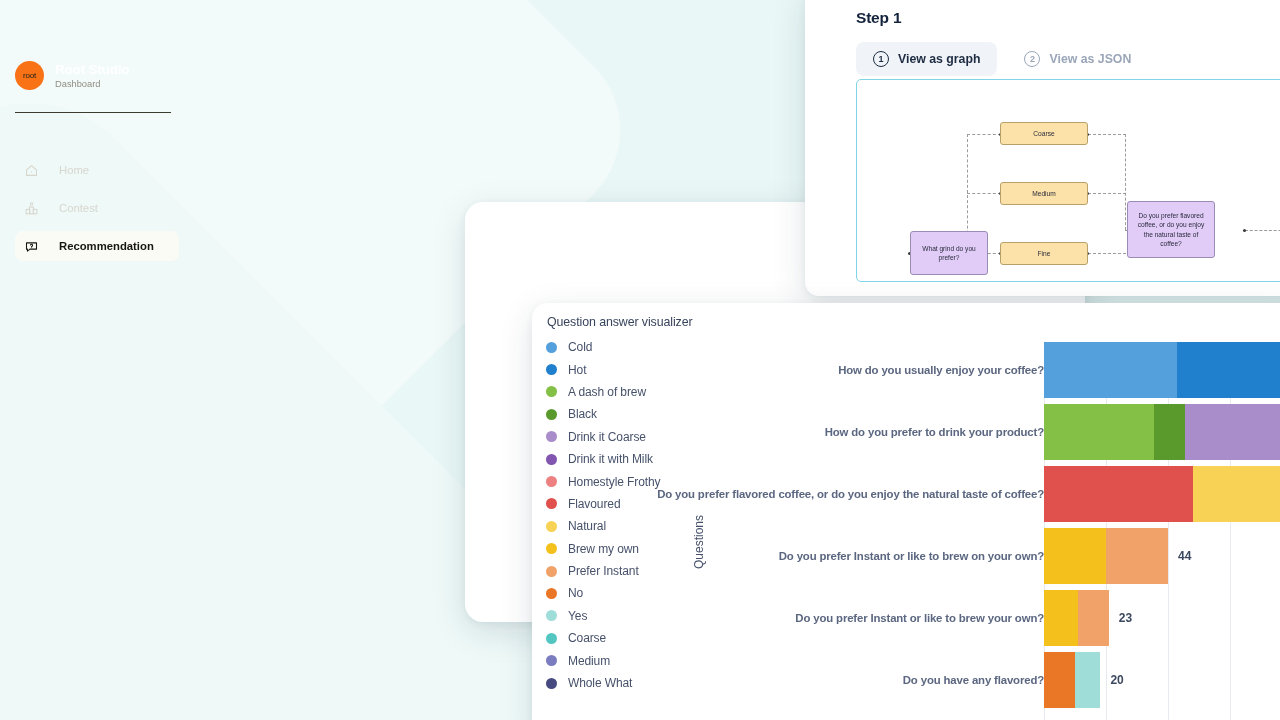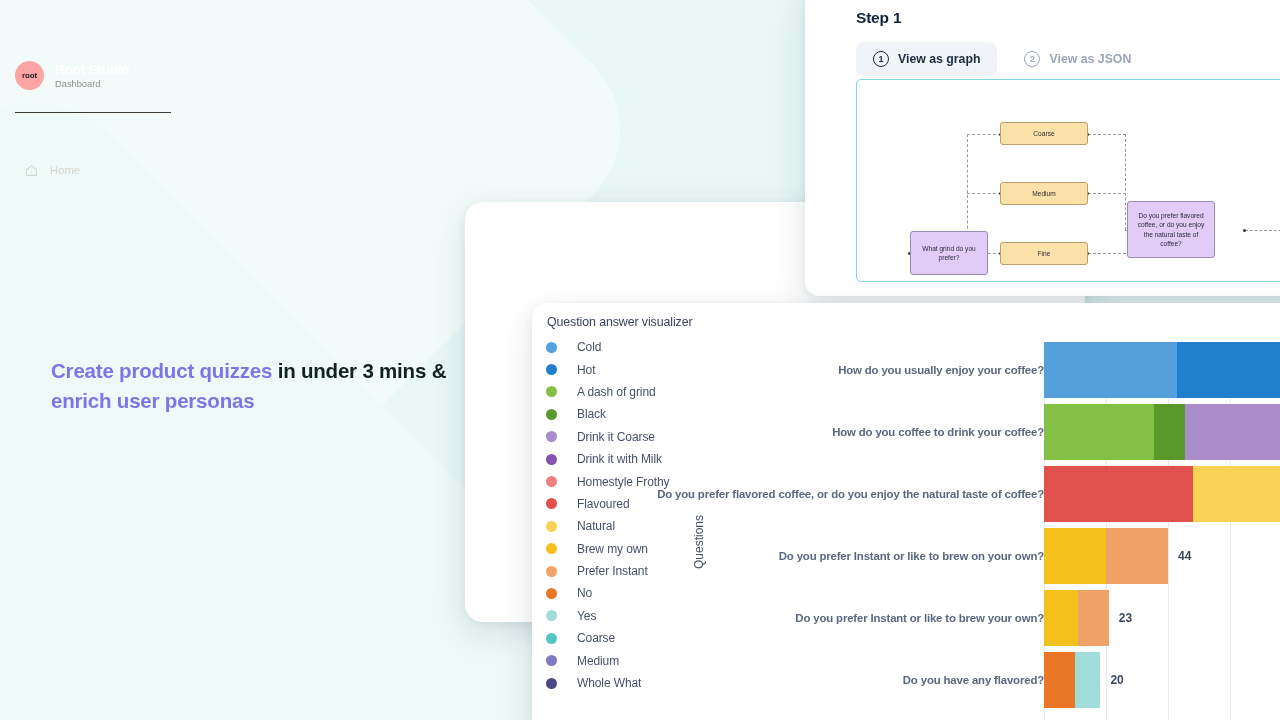--- a/index.html
+++ b/index.html
@@ -186,37 +186,37 @@
     box-shadow: 0 14px 38px rgba(10,20,26,.28);
   }
   .brand {
     position: absolute;
     left: 15px; top: 61px;
     display: flex; align-items: center; gap: 11px;
   }
   .brand-logo {
     width: 29px; height: 29px;
     border-radius: 50%;
-    background: #fca5a5;
+    background: #f97316;
     display: flex; align-items: center; justify-content: center;
-    font-size: 8px; font-weight: 700; color: #20201a;
+    font-size: 8px; font-weight: 400; color: #20201a;
     letter-spacing: -0.2px;
     flex: none;
   }
   .brand-name { font-size: 13.5px; font-weight: 700; color: #ffffff; letter-spacing: -0.2px; }
   .brand-sub { font-size: 9.3px; color: #8e8d83; margin-top: 2px; }
   .brand-divider {
     position: absolute;
     left: 15px; top: 112px;
     width: 156px; height: 1px;
     background: #3c3b32;
   }
   .nav { position: absolute; left: 15px; top: 155px; width: 160px; }
   .nav-item {
-    display: flex; align-items: center; gap: 11px;
+    display: flex; align-items: center; gap: 20px;
     height: 30px;
     padding: 0 9px;
     border-radius: 8px;
     font-size: 11.3px;
     color: #d8d7ce;
     margin-bottom: 8px;
   }
   .nav-item.active {
     background: #fbfbf6;
     color: #17170f;
@@ -236,21 +236,21 @@
   }
   .chart-title {
     position: absolute;
     left: 15px; top: 12px;
     font-size: 12.4px;
     color: #38445c;
     letter-spacing: -0.1px;
   }
   .legend { position: absolute; left: 14px; top: 33px; }
   .legend-row {
-    display: flex; align-items: center; gap: 20px;
+    display: flex; align-items: center; gap: 11px;
     height: 22.4px;
   }
   .legend-dot { width: 11px; height: 11px; border-radius: 50%; flex: none; }
   .legend-label { font-size: 12px; color: #46516a; letter-spacing: -0.1px; }
 
   .axis-title {
     position: absolute;
     left: 140px;
     top: 232px;
     font-size: 12px;
@@ -315,23 +315,20 @@
 <div id="stage">
 
   <div class="diag-wash"></div>
   <div class="diag-wash2"></div>
 
   <div class="hero">
     <h1>
       <br>
       <br>
     </h1>
-    <div class="sub">
-      <span class="accent">Create product quizzes</span><span> in under 3 mins &amp; </span><span class="accent">enrich user personas</span>
-    </div>
   </div>
 
   <div class="card" id="backdrop-card"></div>
 
   <div class="card" id="step-card">
     <div class="step-title">Step 1</div>
 
     <div class="tabs">
       <div class="tab active">
         <span class="tab-num">1</span>
@@ -395,39 +392,60 @@
         <span>
           <svg class="nav-icon" viewBox="0 0 24 24" fill="none" stroke="currentColor" stroke-width="1.7">
             <path d="M4 11.2 12 4.2l8 7v8.6H4z" stroke-linejoin="round"></path>
             <circle cx="12" cy="14.5" r="1.1" fill="currentColor" stroke="none"></circle>
           </svg>
         </span>
         <span>Home</span>
       </div>
 
 
-
+      <div class="nav-item">
+        <span>
+          <svg class="nav-icon" viewBox="0 0 24 24" fill="none" stroke="currentColor" stroke-width="1.7">
+            <circle cx="12" cy="4.6" r="1.9"></circle>
+            <rect x="9" y="9.5" width="6" height="11"></rect>
+            <rect x="3.4" y="13.5" width="5.6" height="7"></rect>
+            <rect x="15" y="13.5" width="5.6" height="7"></rect>
+          </svg>
+        </span>
+        <span>Contest</span>
+      </div>
+
+      <div class="nav-item active">
+        <span>
+          <svg class="nav-icon" viewBox="0 0 24 24" fill="none" stroke="currentColor" stroke-width="1.7">
+            <path d="M4 6.2h16v10H9.5L5.5 19.4v-3.2H4z" stroke-linejoin="round"></path>
+            <path d="M10.4 9.6a1.7 1.7 0 1 1 1.8 2.3v1" stroke-linecap="round"></path>
+            <circle cx="12.2" cy="14.1" r=".65" fill="currentColor" stroke="none"></circle>
+          </svg>
+        </span>
+        <span>Recommendation</span>
+      </div>
     </div>
   </div>
 
   <div class="card" id="chart-card">
     <div class="chart-title">Question answer visualizer</div>
 
     <div class="legend">
         <div class="legend-row">
           <span class="legend-dot" style="background: rgb(84, 160, 221);"></span>
           <span class="legend-label">Cold</span>
         </div>
         <div class="legend-row">
           <span class="legend-dot" style="background: rgb(33, 128, 206);"></span>
           <span class="legend-label">Hot</span>
         </div>
         <div class="legend-row">
           <span class="legend-dot" style="background: rgb(132, 191, 70);"></span>
-          <span class="legend-label">A dash of grind</span>
+          <span class="legend-label">A dash of brew</span>
         </div>
         <div class="legend-row">
           <span class="legend-dot" style="background: rgb(90, 154, 44);"></span>
           <span class="legend-label">Black</span>
         </div>
         <div class="legend-row">
           <span class="legend-dot" style="background: rgb(169, 141, 203);"></span>
           <span class="legend-label">Drink it Coarse</span>
         </div>
         <div class="legend-row">
@@ -484,21 +502,21 @@
         <div class="grid-line" style="left: 473.08px;"></div>
         <div class="grid-line" style="left: 535.12px;"></div>
         <div class="bar-row" style="top: 9px;">
           <div class="bar-label">How do you usually enjoy your coffee?</div>
           <div class="bar-track" style="width: 327.12px;">
             <div class="bar-seg" title="Cold: 47" style="background: rgb(84, 160, 221); width: 40.5172%;"></div>
             <div class="bar-seg" title="Hot: 69" style="background: rgb(33, 128, 206); width: 59.4828%;"></div>
           </div>
         </div>
         <div class="bar-row" style="top: 71px;">
-          <div class="bar-label">How do you coffee to drink your coffee?</div>
+          <div class="bar-label">How do you prefer to drink your product?</div>
           <div class="bar-track" style="width: 287.64px;">
             <div class="bar-seg" title="A dash of milk: 39" style="background: rgb(132, 191, 70); width: 38.2353%;"></div>
             <div class="bar-seg" title="Black: 11" style="background: rgb(90, 154, 44); width: 10.7843%;"></div>
             <div class="bar-seg" title="Drink it Black: 38" style="background: rgb(169, 141, 203); width: 37.2549%;"></div>
           </div>
         </div>
         <div class="bar-row" style="top: 133px;">
           <div class="bar-label">Do you prefer flavored coffee, or do you enjoy the natural taste of coffee?</div>
           <div class="bar-track" style="width: 284.82px;">
             <div class="bar-seg" title="Flavoured: 53" style="background: rgb(224, 80, 76); width: 52.4752%;"></div>

